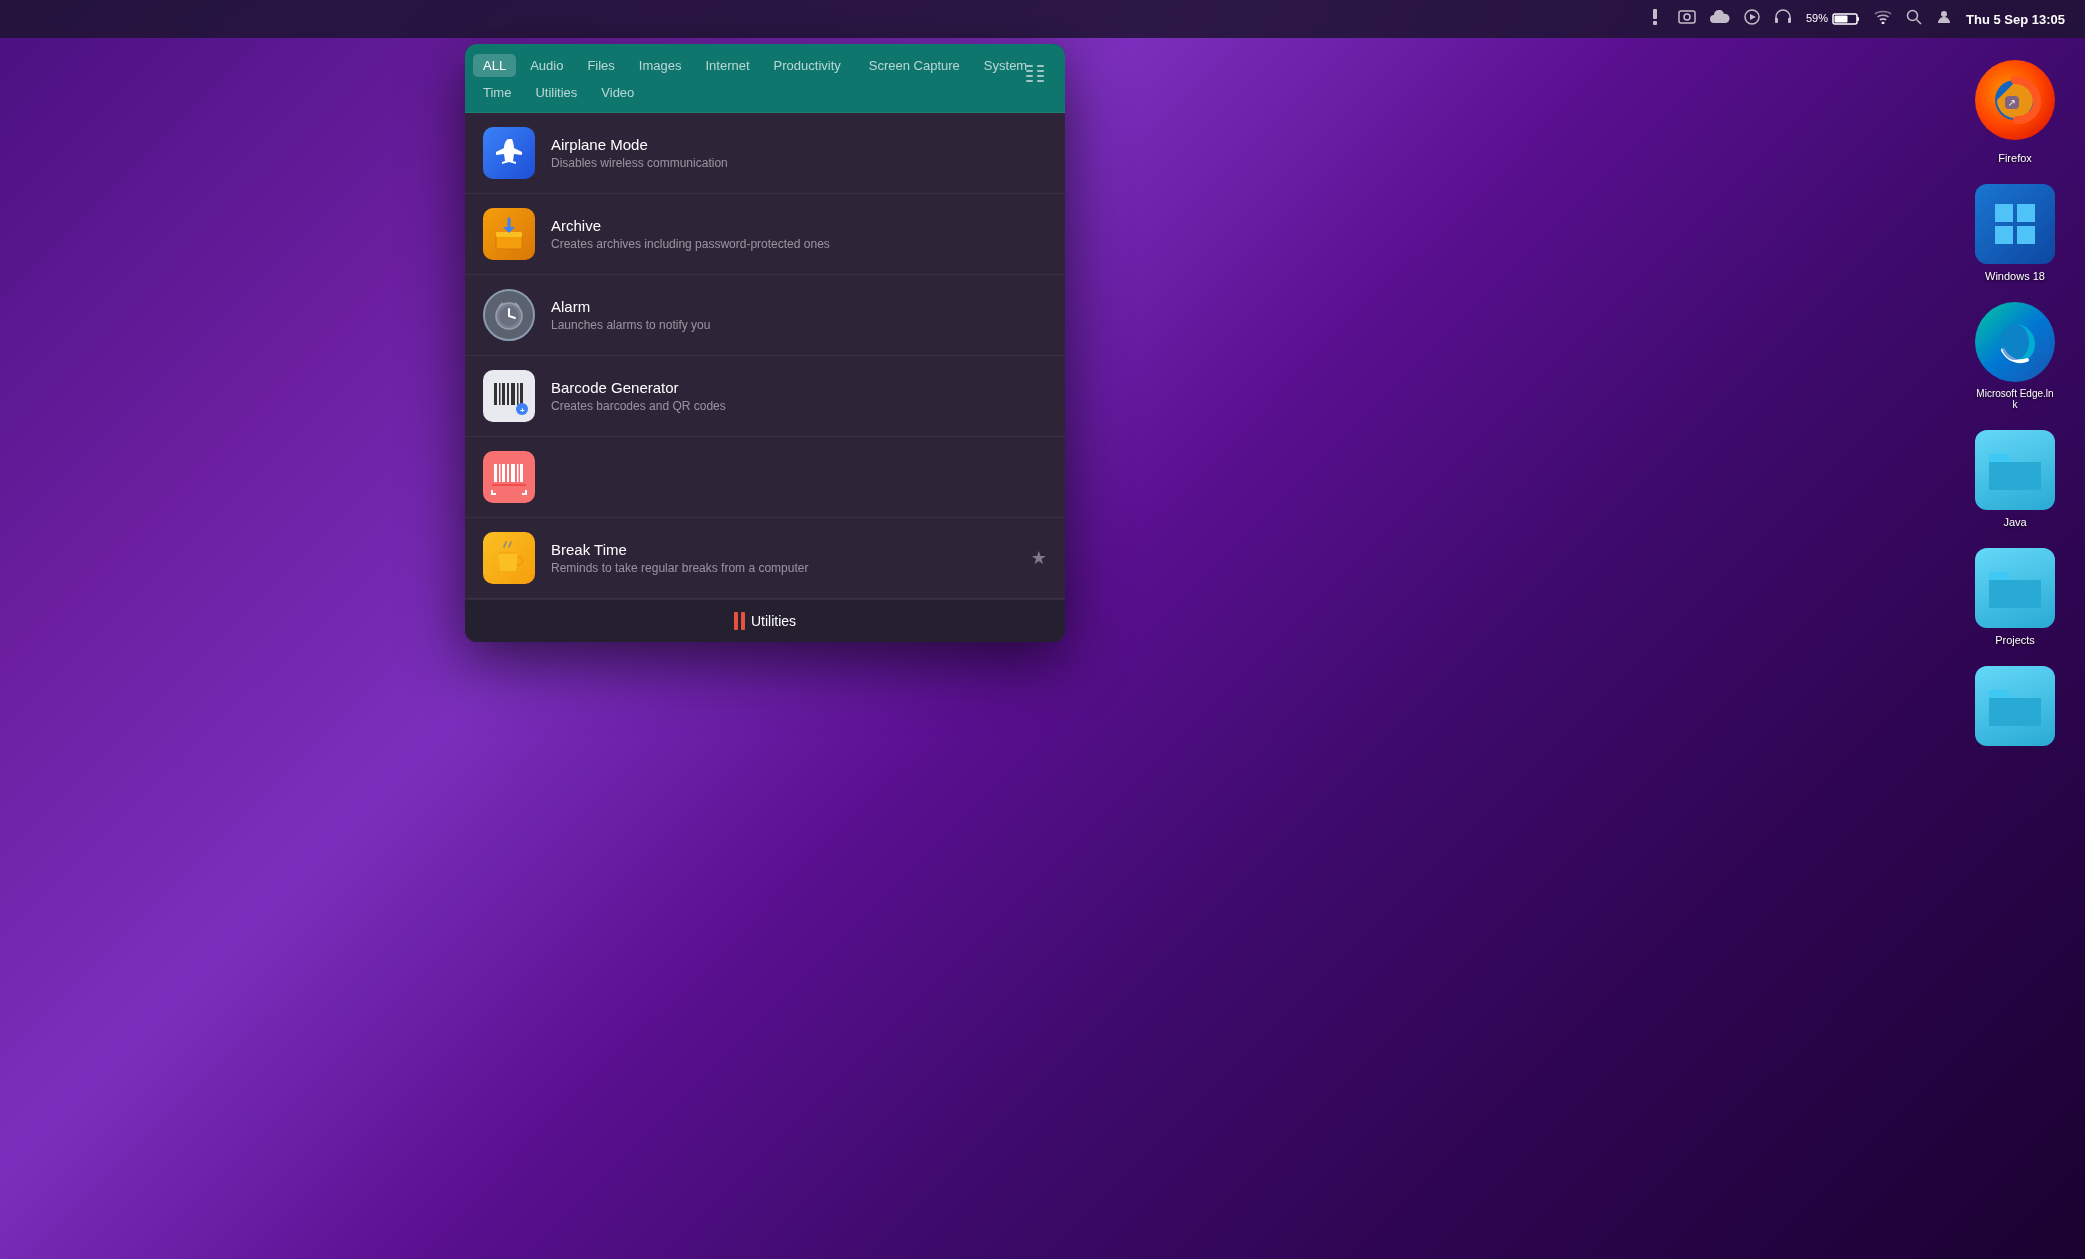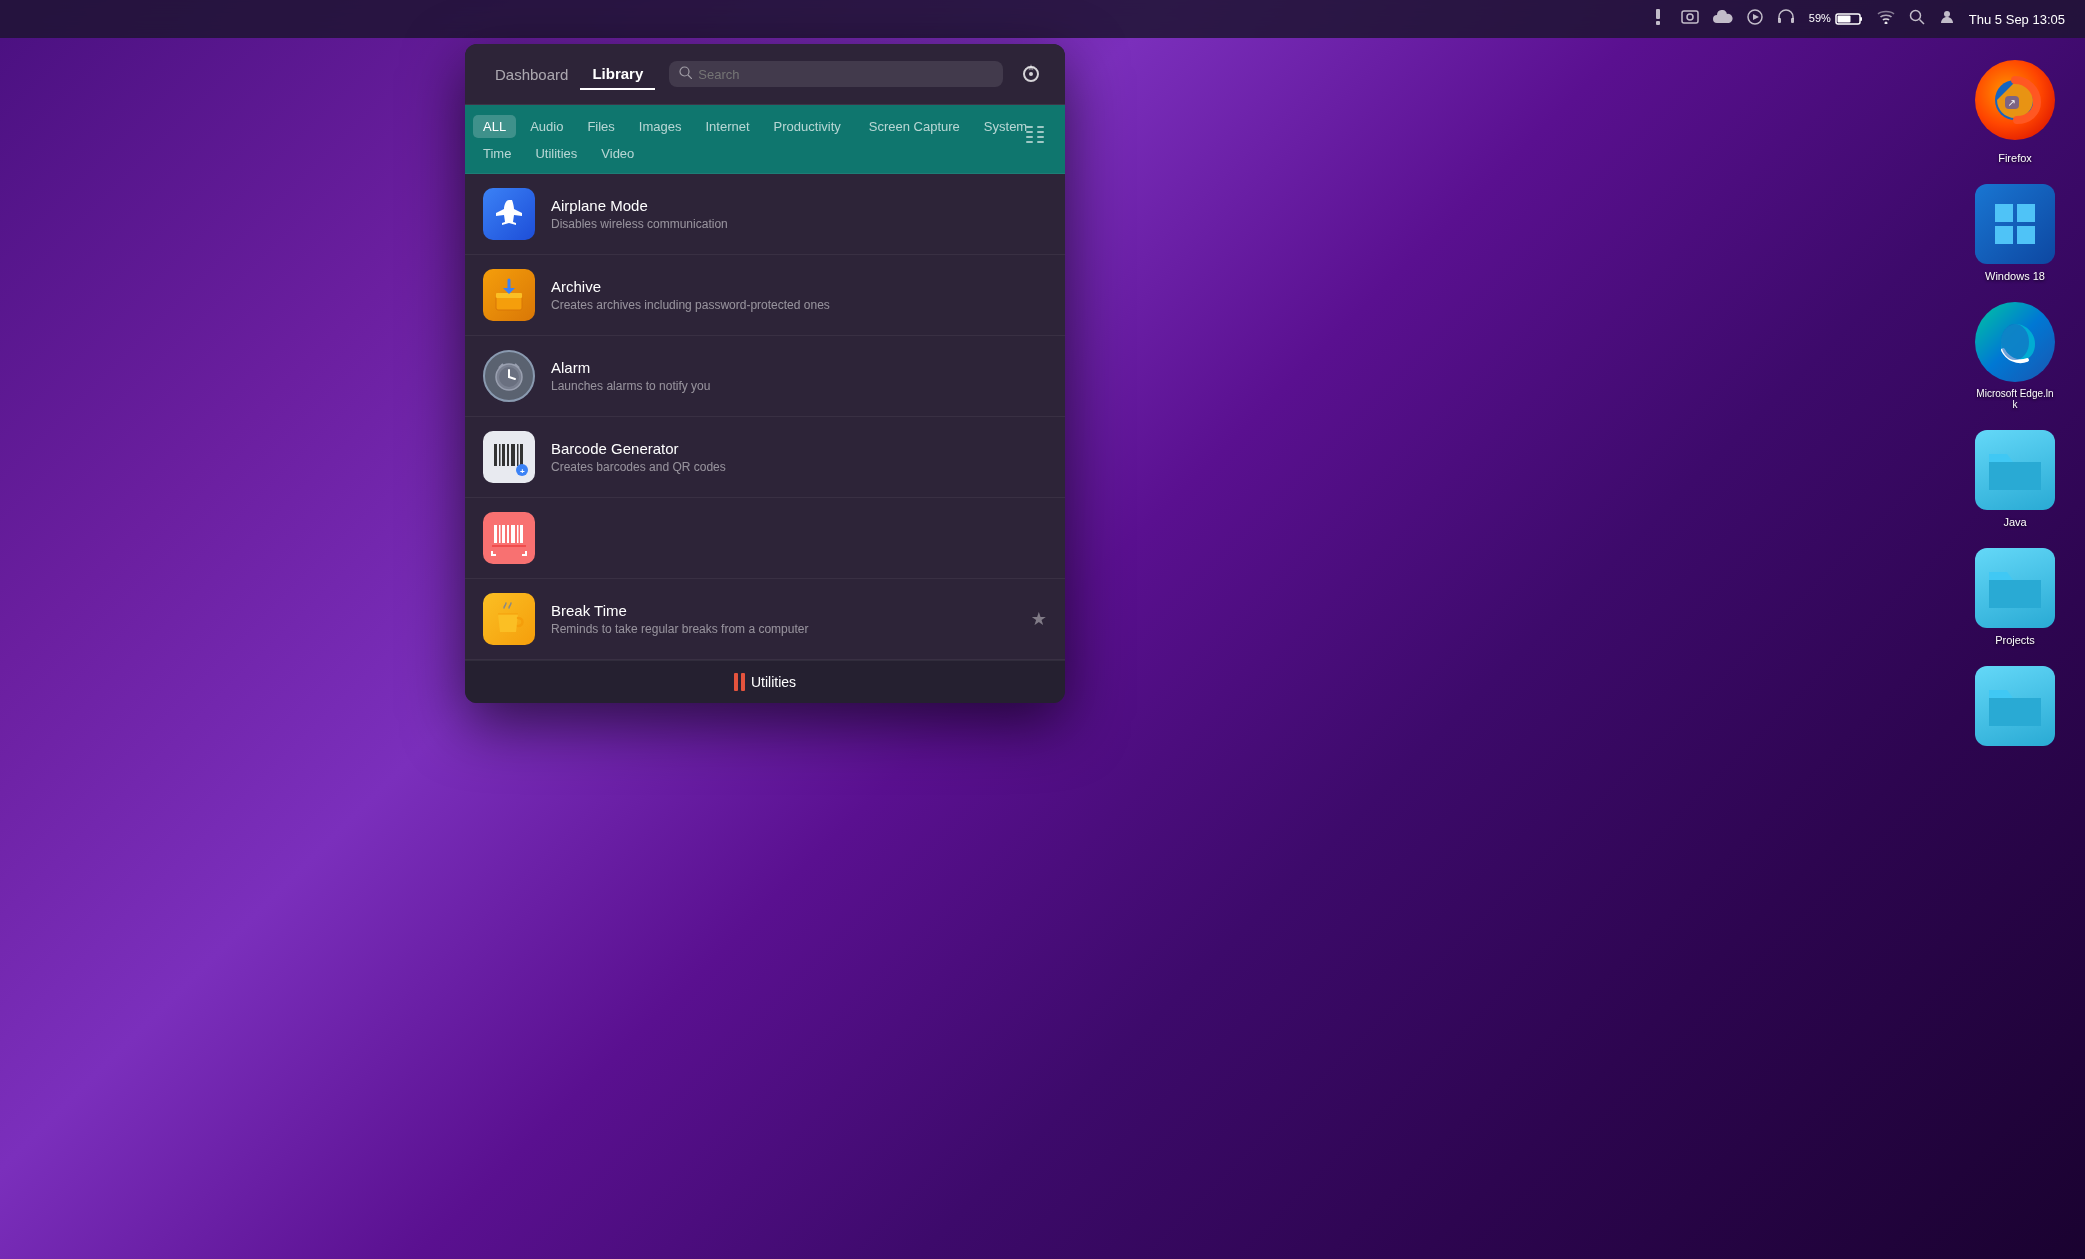--- a/index.html
+++ b/index.html
@@ -53,21 +53,21 @@
       display: flex;
       align-items: flex-start;
       gap: 4px;
       font-size: 11px;
       color: white;
     }
 
     .datetime {
       color: white;
       font-size: 13px;
-      font-weight: 400;
+      font-weight: 700;
     }
 
     
     .dock-right {
       position: absolute;
       right: 30px;
       top: 60px;
       display: flex;
       flex-direction: column;
       gap: 20px;
@@ -449,40 +449,20 @@
           <path d="M4 18 L4 46 L56 46 L56 18 L28 18 L22 10 L4 10 Z" fill="#40c8f4"></path>
           <path d="M4 18 L56 18 L56 46 L4 46 Z" fill="#29aad4"></path>
         </svg>
       </div>
       <span class="dock-label"></span>
     </div>
   </div>
 
   <div class="panel">
 
-    <div class="panel-header">
-      <div class="tab">Dashboard</div>
-      <div class="tab active">Library</div>
-      <div class="search-box">
-        <span class="search-icon-sym">
-          <svg width="13" height="13" viewBox="0 0 13 13" fill="none">
-            <circle cx="5.5" cy="5.5" r="4.5" stroke="rgba(255,255,255,0.5)" stroke-width="1.2"></circle>
-            <line x1="9" y1="9" x2="13" y2="13" stroke="rgba(255,255,255,0.5)" stroke-width="1.2"></line>
-          </svg>
-        </span>
-        <input class="search-input-el" type="text" placeholder="Search" style="">
-      </div>
-      <div class="settings-btn">
-        <svg width="20" height="20" viewBox="0 0 20 20" fill="rgba(255,255,255,0.8)">
-          <path d="M10 12a2 2 0 100-4 2 2 0 000 4z"></path>
-          <path fill-rule="evenodd" d="M10 2a8 8 0 100 16A8 8 0 0010 2zm-6 8a6 6 0 1112 0A6 6 0 014 10z"></path>
-          <path d="M10 0l1.2 2.4h2.6l-2 1.8.8 2.4L10 5.4 7.4 6.6l.8-2.4-2-1.8h2.6z" opacity="0.5"></path>
-        </svg>
-      </div>
-    </div>
 
     <div class="category-bar">
       <div class="cat-tab active">ALL</div>
       <div class="cat-tab">Audio</div>
       <div class="cat-tab">Files</div>
       <div class="cat-tab">Images</div>
       <div class="cat-tab">Internet</div>
       <div class="cat-tab">Productivity</div>
       <br style="width:100%">
       <div class="cat-tab">Screen Capture</div>

